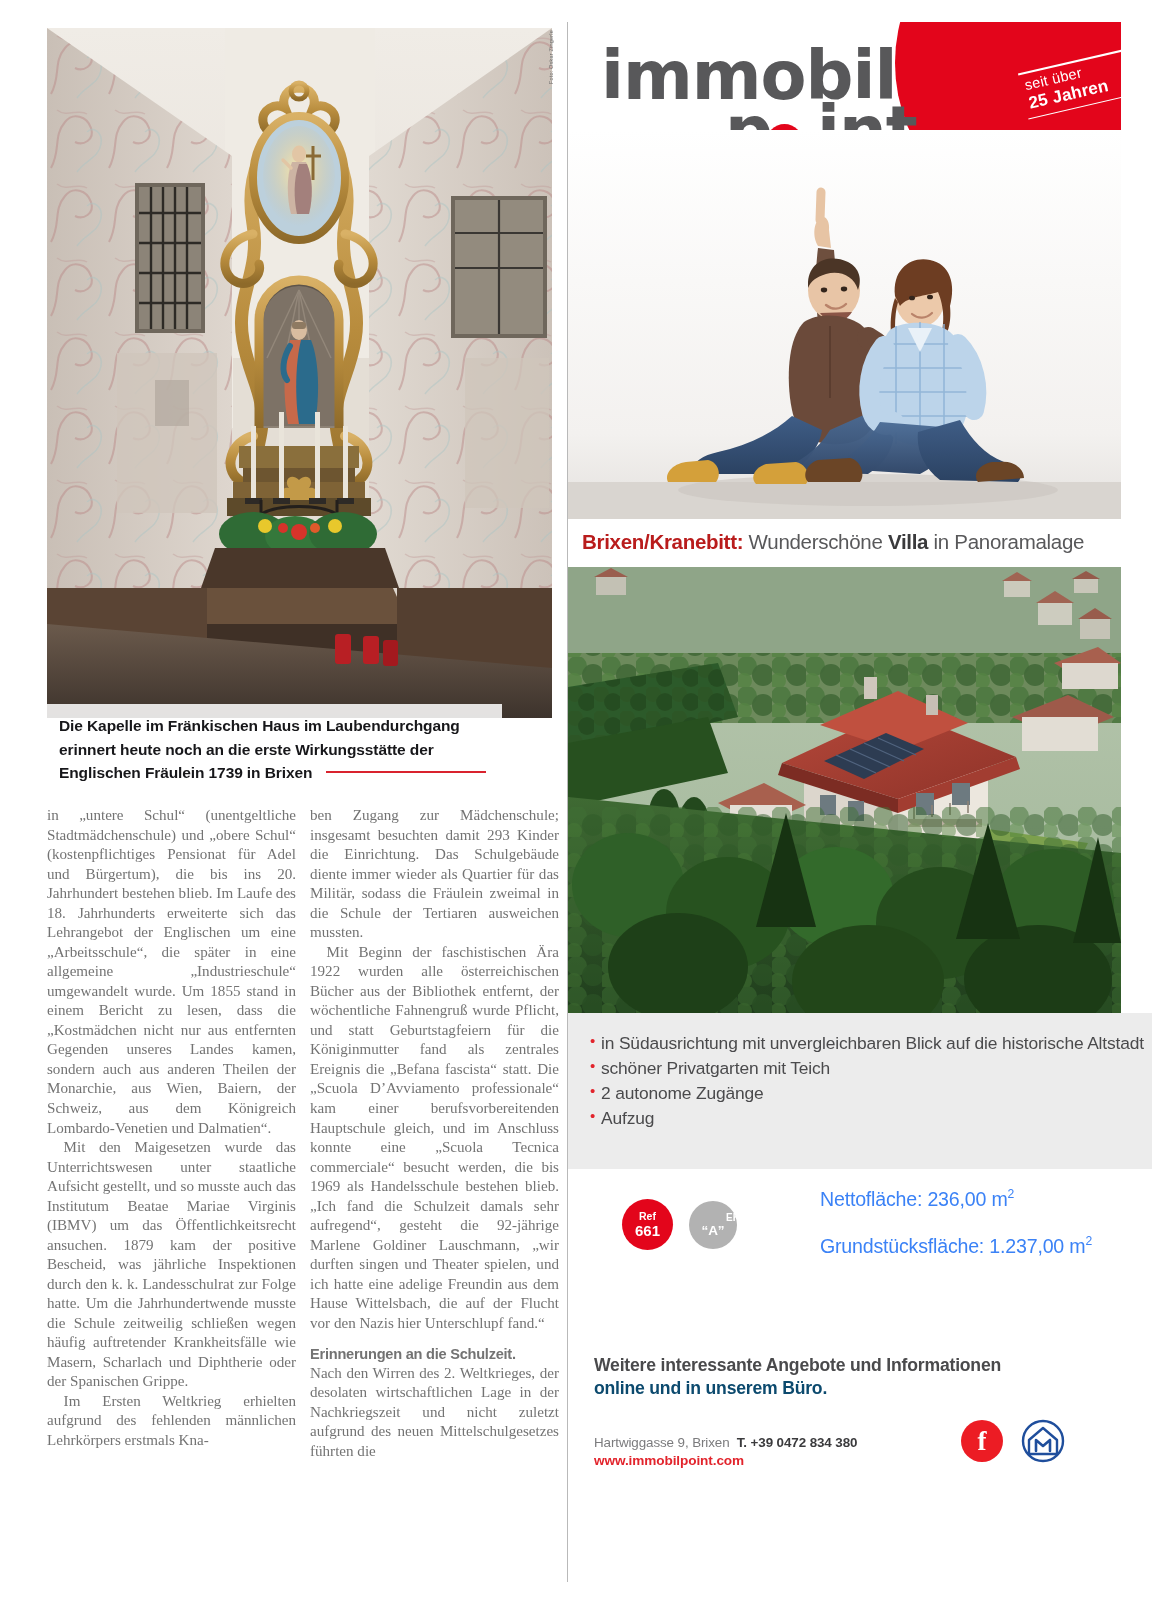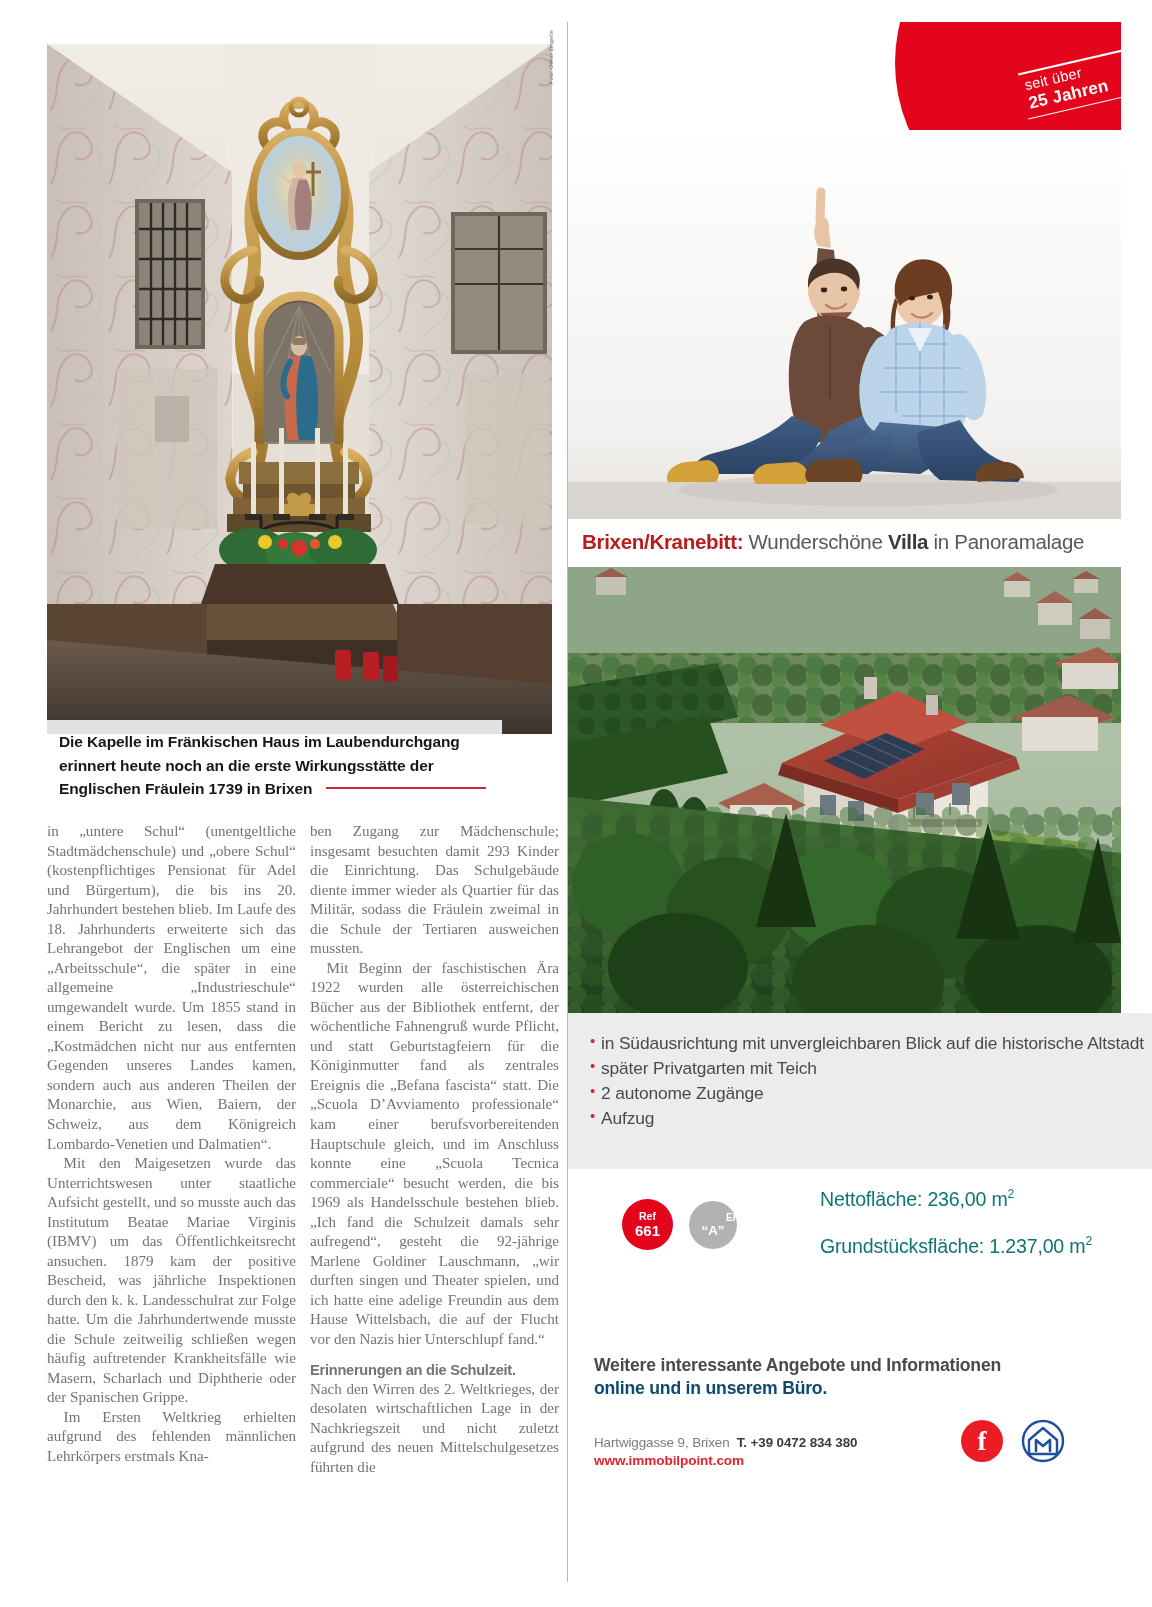--- a/index.html
+++ b/index.html
@@ -15,21 +15,21 @@
   
   #page { position:absolute; inset:0; }
 
   
   .v-rule {
     position:absolute; top:22px; left:567px; width:1px; height:1560px;
     background:#b9b9b9;
   }
 
   
-  #editorial { position:absolute; left:47px; top:44px; width:505px; }
+  #editorial { position:absolute; left:47px; top:28px; width:505px; }
 
   
   .photo-chapel {
     position:relative; width:505px; height:690px; overflow:hidden;
     background:#cfc7bf;
   }
   .chapel-canvas { position:absolute; inset:0; }
 
   
   .photo-credit {
@@ -183,21 +183,21 @@
   .badge-ek {
     left:121px; top:32px; width:48px; height:48px; background:#b2b2b2;
   }
   .badge .bl-top { font-size:10.5px; font-weight:600; }
   .badge .bl-bot { font-size:15px; font-weight:700; margin-top:1px;text-align:right; }
   .badge-ek .bl-top { font-size:10px;padding-left:40px; }
   .badge-ek .bl-bot { font-size:13.5px; }
 
   .area-lines { position:absolute; left:252px; top:18px; }
   .area-line {
-    font-size:19.6px; color:#0f766e; letter-spacing:-.2px;
+    font-size:19.6px; color:#3b82f6; letter-spacing:-.2px;
     margin-bottom:23px; white-space:nowrap;
   }
   .area-line sup { font-size:.62em; vertical-align:super; }
 
   
   .cta { position:relative; width:553px; padding:10px 0 0 26px; }
   .cta-l1 { font-size:17.6px; font-weight:700; color:#4a4a4c; letter-spacing:-.2px; }
   .cta-l2 { font-size:17.6px; font-weight:700; color:#0c4a6e; letter-spacing:-.2px; margin-top:2px; }
 
   .contact { position:relative; width:553px; padding:36px 0 0 26px; }
@@ -428,20 +428,24 @@
 
     <div class="ad-hero">
       <div class="quadrant-red"></div>
       <div class="badge-25">
         <span class="b-rule-top"></span>
         <span class="b1">seit über</span>
         <span class="b2">25 Jahren</span>
         <span class="b-rule-bot"></span>
       </div>
 
+      <div class="logo">
+        <span class="logo-word logo-immobil">immobil</span>
+        <span class="logo-word logo-point"><span>p</span><span class="masked-o">o</span><span>int</span><span class="logo-dot"></span></span>
+      </div>
 
       <div class="photo-people">
         <svg class="pp-canvas" viewBox="0 0 553 389" preserveAspectRatio="none">
           <defs>
             <linearGradient id="wallbg" x1="0" y1="0" x2="0" y2="1">
               <stop offset="0" stop-color="#ffffff"></stop>
                 <stop offset=".78" stop-color="#f3f1ef"></stop>
                 <stop offset="1" stop-color="#e4e1de"></stop>
             </linearGradient>
             <linearGradient id="jeansA" x1="0" y1="0" x2="0" y2="1">
@@ -649,21 +653,21 @@
         <g fill="#173312">
           <polygon points="218,246 248,360 188,360"></polygon>
           <polygon points="420,256 452,372 388,372"></polygon>
           <polygon points="530,270 553,376 505,376"></polygon>
         </g>
       </svg>
     </div>
 
     <div class="features">
       <div class="feat">in Südausrichtung mit unvergleichbaren Blick auf die historische Altstadt</div>
-      <div class="feat">später Privatgarten mit Teich</div>
+      <div class="feat">schöner Privatgarten mit Teich</div>
       <div class="feat">2 autonome Zugänge</div>
       <div class="feat">Aufzug</div>
     </div>
 
     <div class="areas">
       <div class="badge badge-ref">
         <span class="bl-top">Ref</span>
         <span class="bl-bot">661</span>
       </div>
       <div class="badge badge-ek">

